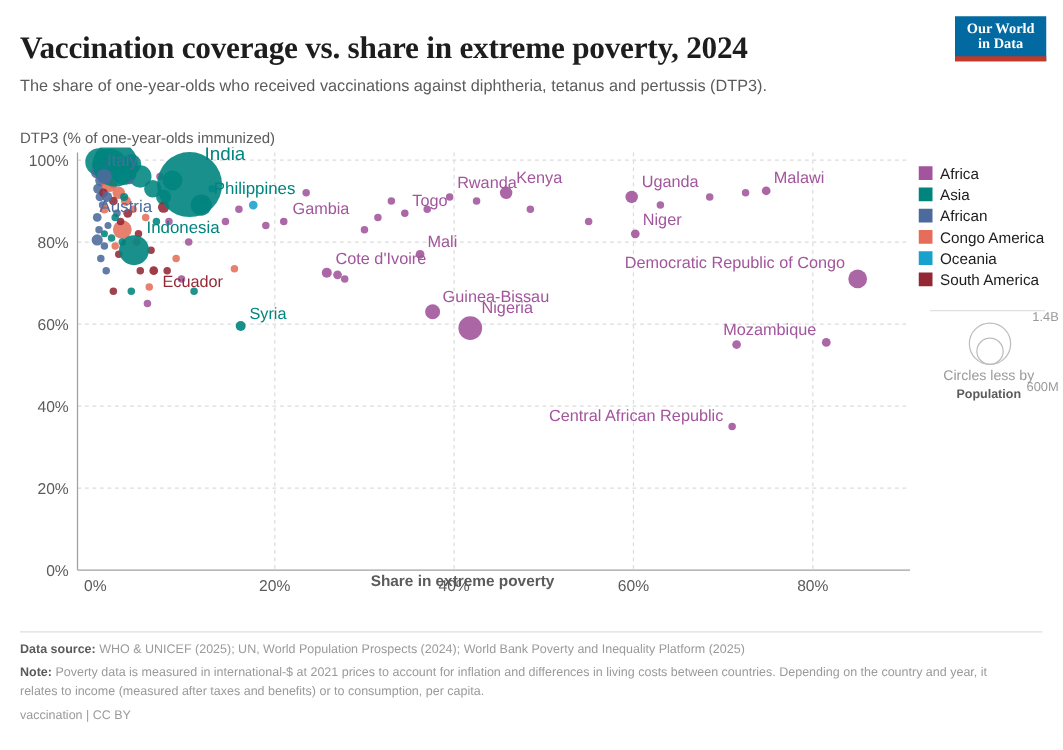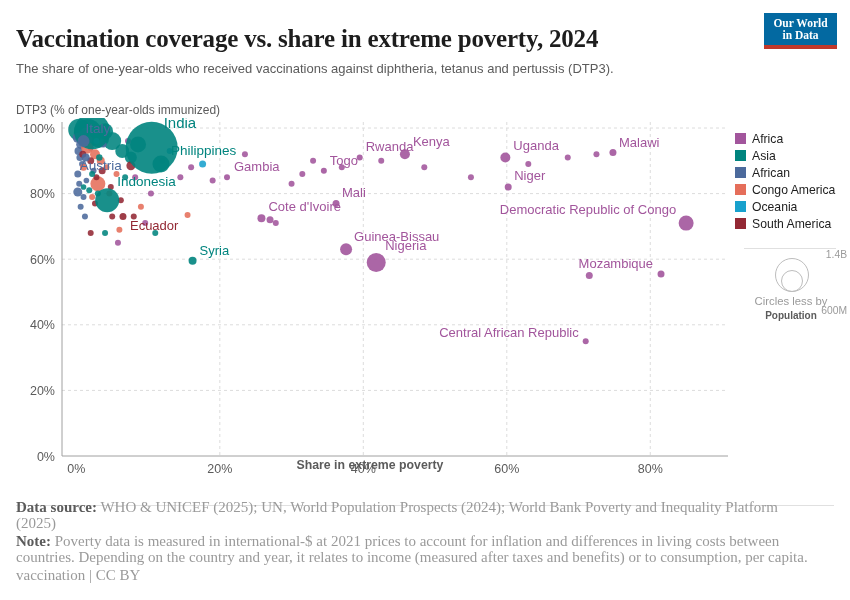--- a/index.html
+++ b/index.html
@@ -172,26 +172,25 @@
     position: absolute;
     left: 16px;
     top: 505px;
     width: 818px;
     height: 1px;
     background: #e0e0e0;
   }
   #footer {
     position: absolute;
     left: 16px;
-    top: 500px;
+    top: 512px;
     width: 800px;
-    font-size: 15px;
+    font-size: 10px;
     line-height: 15.5px;
     color: #9a9a9a;
-    font-family: Liberation Serif, serif;
   }
   #footer .row { margin-bottom: 3px; }
   #footer b { color: #5b5b5b; font-weight: bold; }
   #footer-license { margin-top: 3px; }
 
   
   text.pt-label { font-family: "Liberation Sans", sans-serif; }
 </style>
 </head>
 <body>

